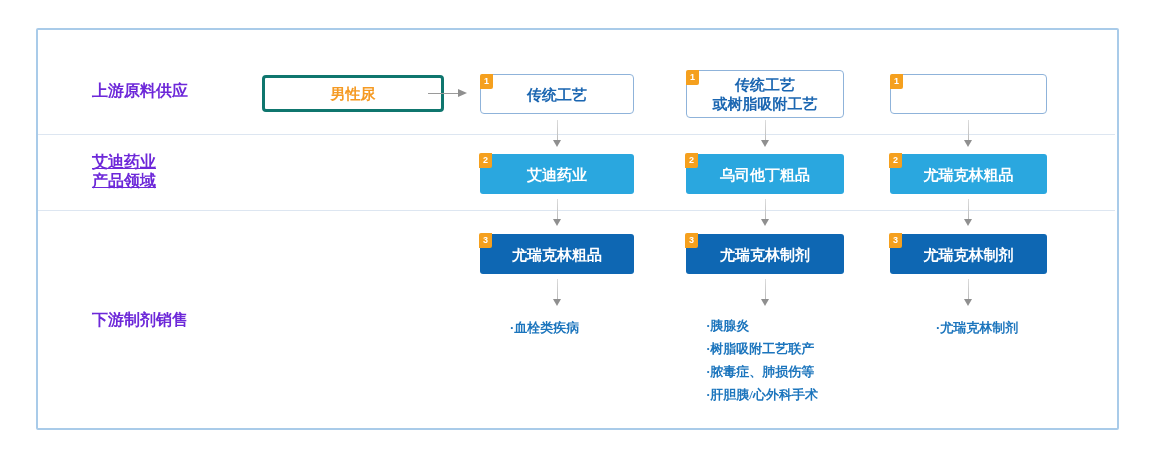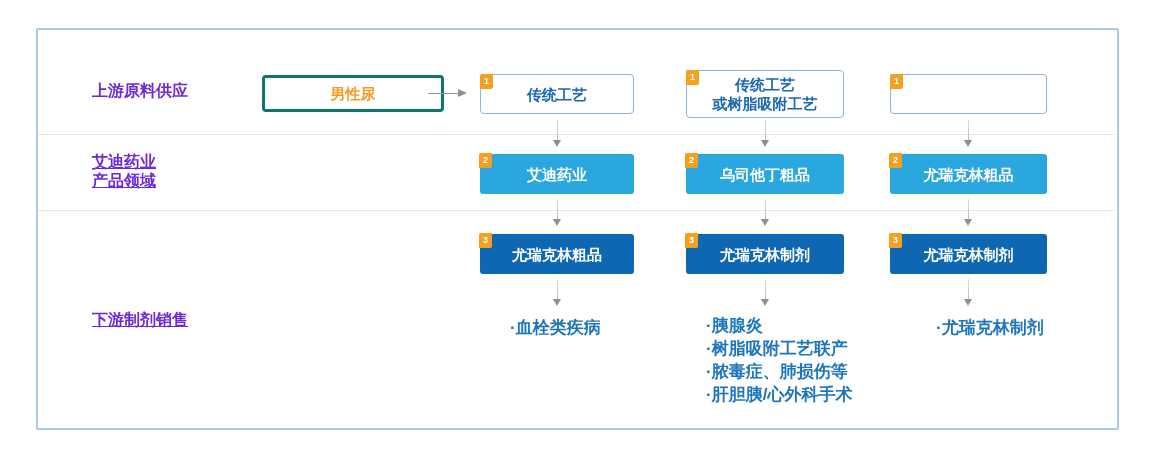--- a/index.html
+++ b/index.html
@@ -19,21 +19,21 @@
   }
   .divider.d1{top:134px;}
   .divider.d2{top:210px;}
   .row-label{
     position:absolute;left:92px;
     color:#6d28d9;font-size:16px;font-weight:700;line-height:19px;
     white-space:pre-line;
   }
   .lbl-up{top:81px;}
   .lbl-co{top:152px;text-decoration:underline;}
-  .lbl-down{top:310px;text-decoration:underline;}
+  .lbl-down{top:310px;}
   .box{
     position:absolute;box-sizing:border-box;border-radius:4px;
     display:flex;align-items:center;justify-content:center;text-align:center;
     font-size:15px;font-weight:700;line-height:19px;
   }
   .src-box{
     left:262px;top:75px;width:182px;height:37px;
     background:#ffffff;border:3px solid #0f766e;color:#f59a23;
   }
   .proc-box{
@@ -66,24 +66,24 @@
     position:absolute;width:1px;height:24px;
     background:linear-gradient(#dcdcdc,#b5b5b5);
   }
   .varrow::after{
     content:"";position:absolute;left:-4px;bottom:-7px;
     border:4px solid transparent;border-top:7px solid #8f8f8f;
   }
   .a1{top:120px;} .a2{top:199px;} .a3{top:279px;}
   .x1{left:557px;} .x2{left:765px;} .x3{left:968px;}
   .indications{
-    position:absolute;color:#1c75bd;font-size:17px;font-weight:700;line-height:23px;
+    position:absolute;color:#1c75bd;font-size:13px;font-weight:700;line-height:23px;
   }
   .ind1{left:510px;top:316px;}
-  .ind2{left:706px;top:314px;}
+  .ind2{left:706px;top:314px;font-family:Liberation Serif, serif;}
   .ind3{left:936px;top:316px;}
 </style>
 </head>
 <body>
 
 <div class="page">
   <div class="frame"></div>
   <div class="divider d1"></div>
   <div class="divider d2"></div>
 

